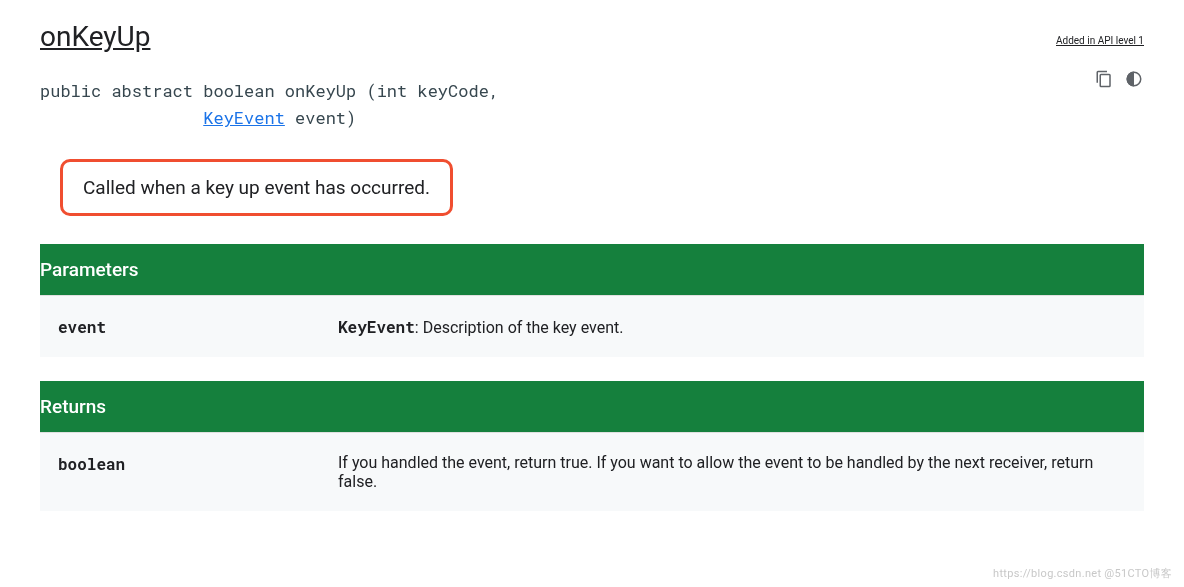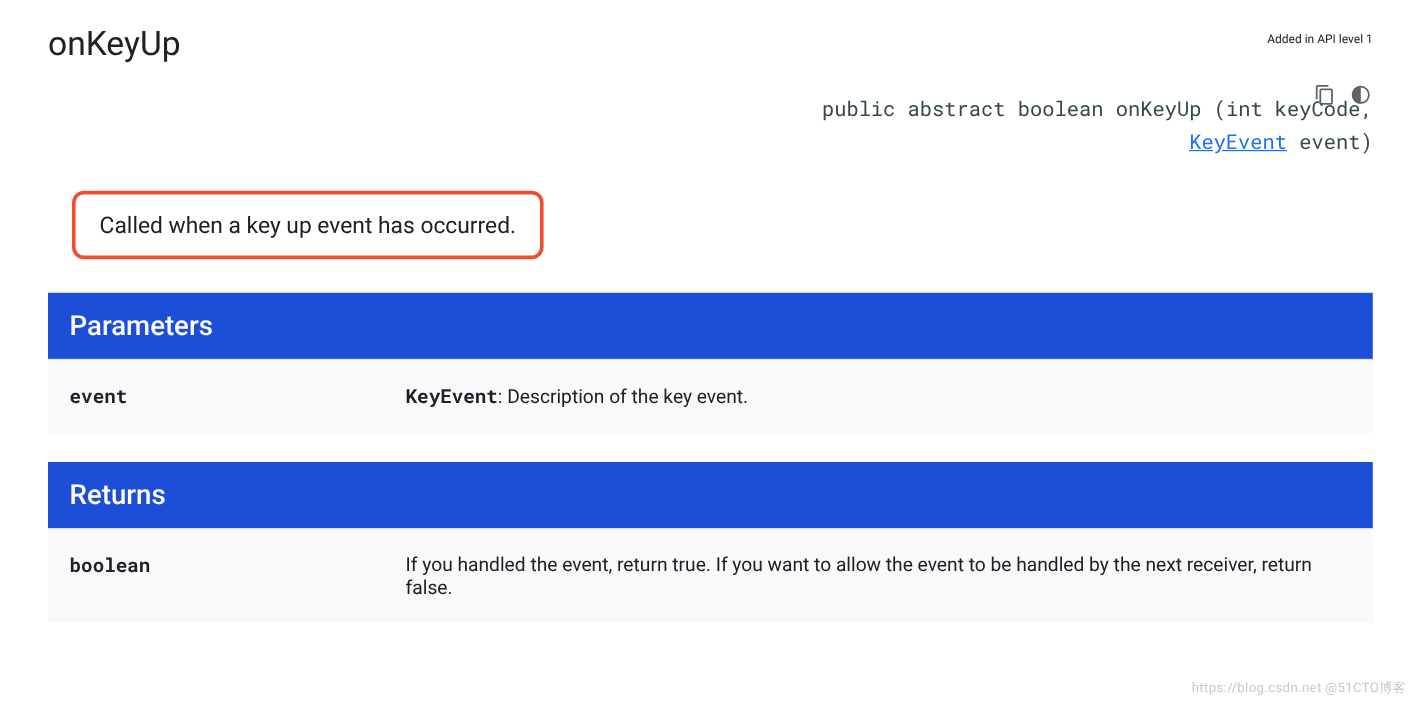--- a/index.html
+++ b/index.html
@@ -7,38 +7,38 @@
     margin: 0;
     padding: 20px 40px;
     font-family: -apple-system, BlinkMacSystemFont, "Segoe UI", Roboto, Helvetica, Arial, sans-serif;
     color: #202124;
     background: #fff;
     width: 1184px;
   }
   .header-row {
     display: flex;
     justify-content: space-between;
-    align-items: flex-start;
+    align-items: center;
     margin-bottom: 24px;
+    text-decoration: underline;
   }
   .method-title {
     font-size: 28px;
     font-weight: 400;
     margin: 0;
     color: #202124;
   }
   .api-level {
     font-size: 10px;
     color: #202124;
     margin-top: 8px;
   }
   .code-block-wrap {
     position: relative;
     margin-bottom: 28px;
-    text-align: right;
   }
   .code-actions {
     position: absolute;
     right: 0;
     top: -8px;
     display: flex;
     gap: 10px;
   }
   .icon-btn {
     width: 20px; height: 20px;
@@ -66,26 +66,26 @@
     margin-bottom: 28px;
     margin-left: 20px;
   }
   table.doc-table {
     width: 100%;
     border-collapse: collapse;
     margin-bottom: 24px;
     font-size: 16px;
   }
   table.doc-table th.section-header {
-    background: #1d4ed8;
+    background: #15803d;
     color: #fff;
     font-weight: 500;
-    font-size: 23px;
+    font-size: 19px;
     text-align: left;
-    padding: 14px 18px;
+    padding: 14px 0;
   }
   table.doc-table td {
     padding: 20px 18px;
     vertical-align: top;
     border-top: 1px solid #e0e0e0;
     color: #202124;
   }
   table.doc-table tbody tr:nth-child(odd) td { background: #f7f9fa; }
   table.doc-table tbody tr:nth-child(even) td { background: #ffffff; }
   td.param-name {

